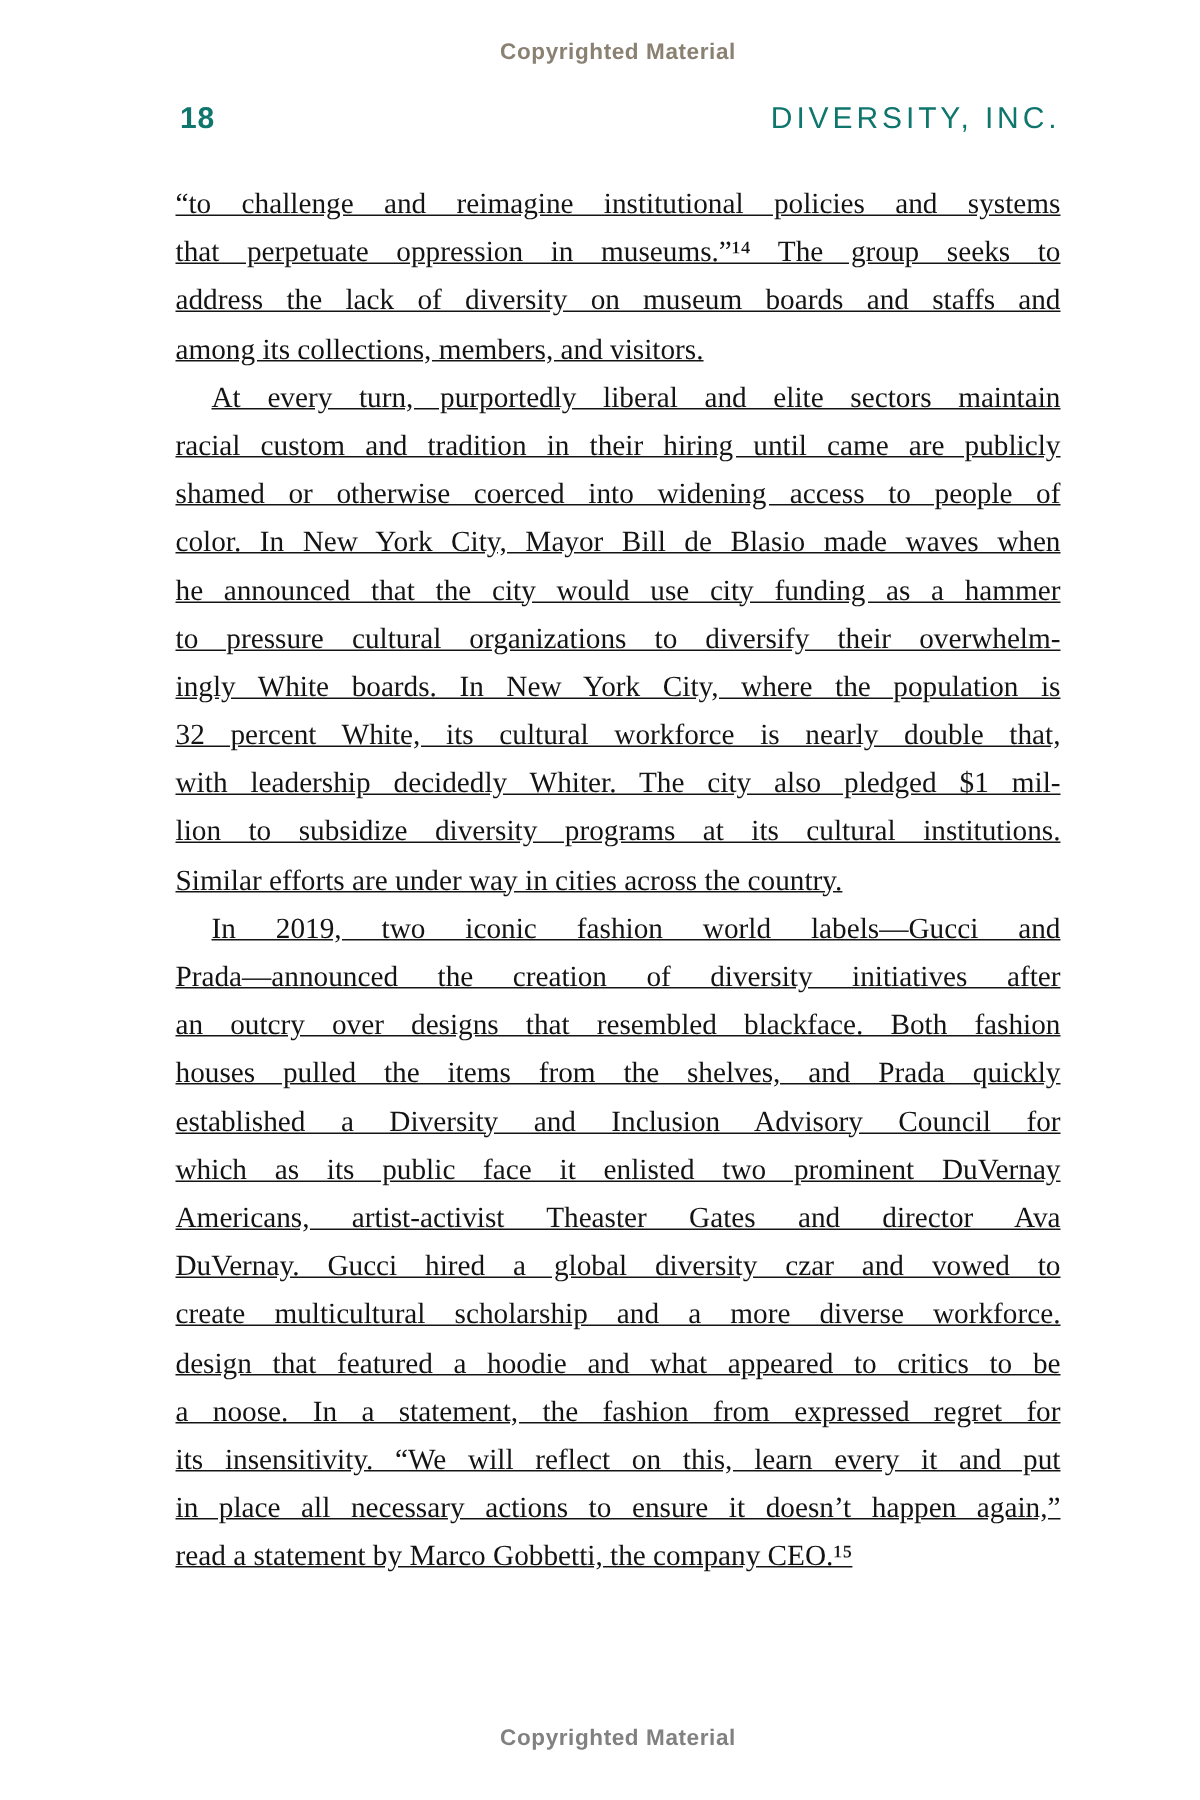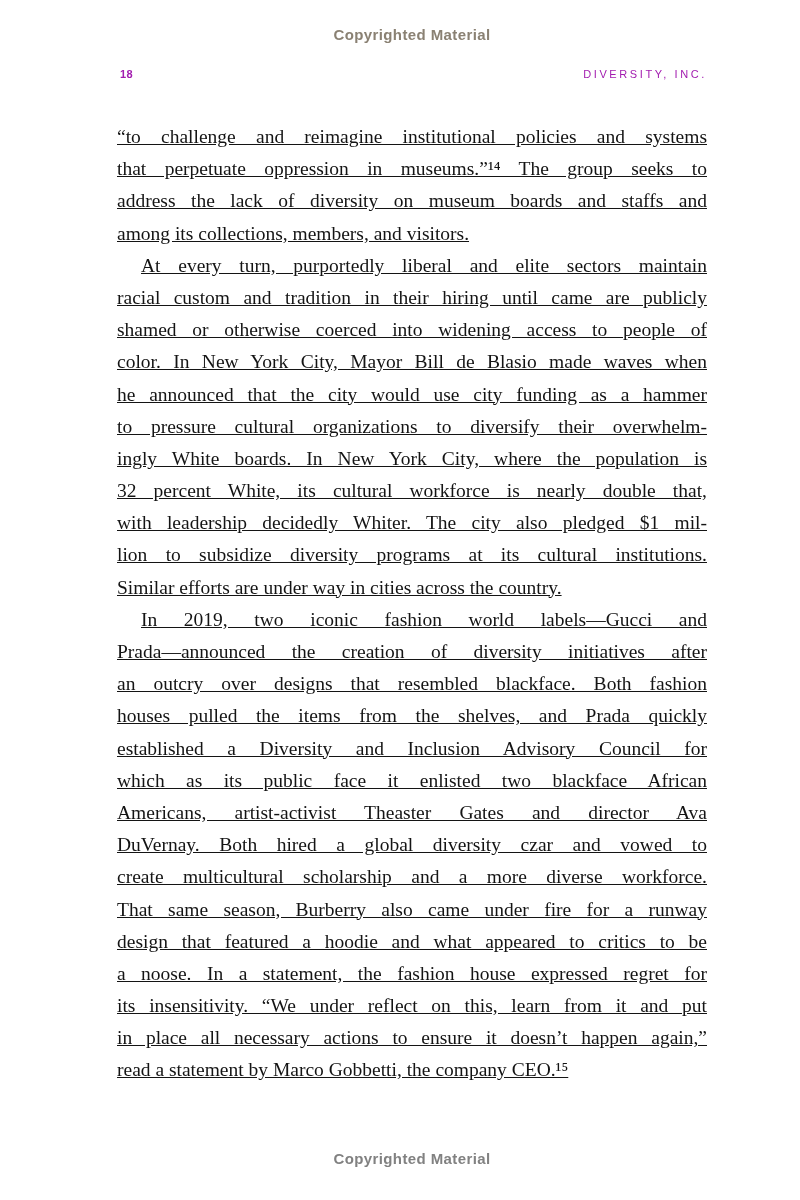--- a/index.html
+++ b/index.html
@@ -31,22 +31,22 @@
   }
   .copyright.top { top: 26px; color: var(--copyTop); }
   .copyright.bottom { top: 1150px; color: var(--copyBottom); }
   .running-header {
     position: absolute;
     top: 68px;
     left: 105px;
     width: 590px;
     height: 22px;
     font-family: "Liberation Sans", sans-serif;
-    font-size: 11px;
-    color: #a21caf;
+    font-size: 20px;
+    color: #0f766e;
   }
   .page-number {
     position: absolute;
     left: 3px; top: 0;
     font-weight: bold;
     letter-spacing: 0.5px;
   }
   .running-title {
     position: absolute;
     left: 0; right: 0; top: 0;
@@ -107,27 +107,26 @@
         <div class="line">with leadership decidedly Whiter. The city also pledged $1 mil-</div>
         <div class="line">lion to subsidize diversity programs at its cultural institutions.</div>
         <div class="line last">Similar efforts are under way in cities across the country.</div>
       </div>
       <div class="paragraph">
         <div class="line indent">In 2019, two iconic fashion world labels—Gucci and</div>
         <div class="line">Prada—announced the creation of diversity initiatives after</div>
         <div class="line">an outcry over designs that resembled blackface. Both fashion</div>
         <div class="line">houses pulled the items from the shelves, and Prada quickly</div>
         <div class="line">established a Diversity and Inclusion Advisory Council for</div>
-        <div class="line">which as its public face it enlisted two blackface African</div>
+        <div class="line">which as its public face it enlisted two prominent DuVernay</div>
         <div class="line">Americans, artist-activist Theaster Gates and director Ava</div>
-        <div class="line">DuVernay. Both hired a global diversity czar and vowed to</div>
+        <div class="line">DuVernay. Gucci hired a global diversity czar and vowed to</div>
         <div class="line">create multicultural scholarship and a more diverse workforce.</div>
-        <div class="line">That same season, Burberry also came under fire for a runway</div>
         <div class="line">design that featured a hoodie and what appeared to critics to be</div>
-        <div class="line">a noose. In a statement, the fashion house expressed regret for</div>
-        <div class="line">its insensitivity. “We under reflect on this, learn from it and put</div>
+        <div class="line">a noose. In a statement, the fashion from expressed regret for</div>
+        <div class="line">its insensitivity. “We will reflect on this, learn every it and put</div>
         <div class="line">in place all necessary actions to ensure it doesn’t happen again,”</div>
         <div class="line last">read a statement by Marco Gobbetti, the company CEO.¹⁵</div>
       </div>
     </div>
 
   <div class="copyright bottom">Copyrighted Material</div>
 </div>
 
 </body></html>

